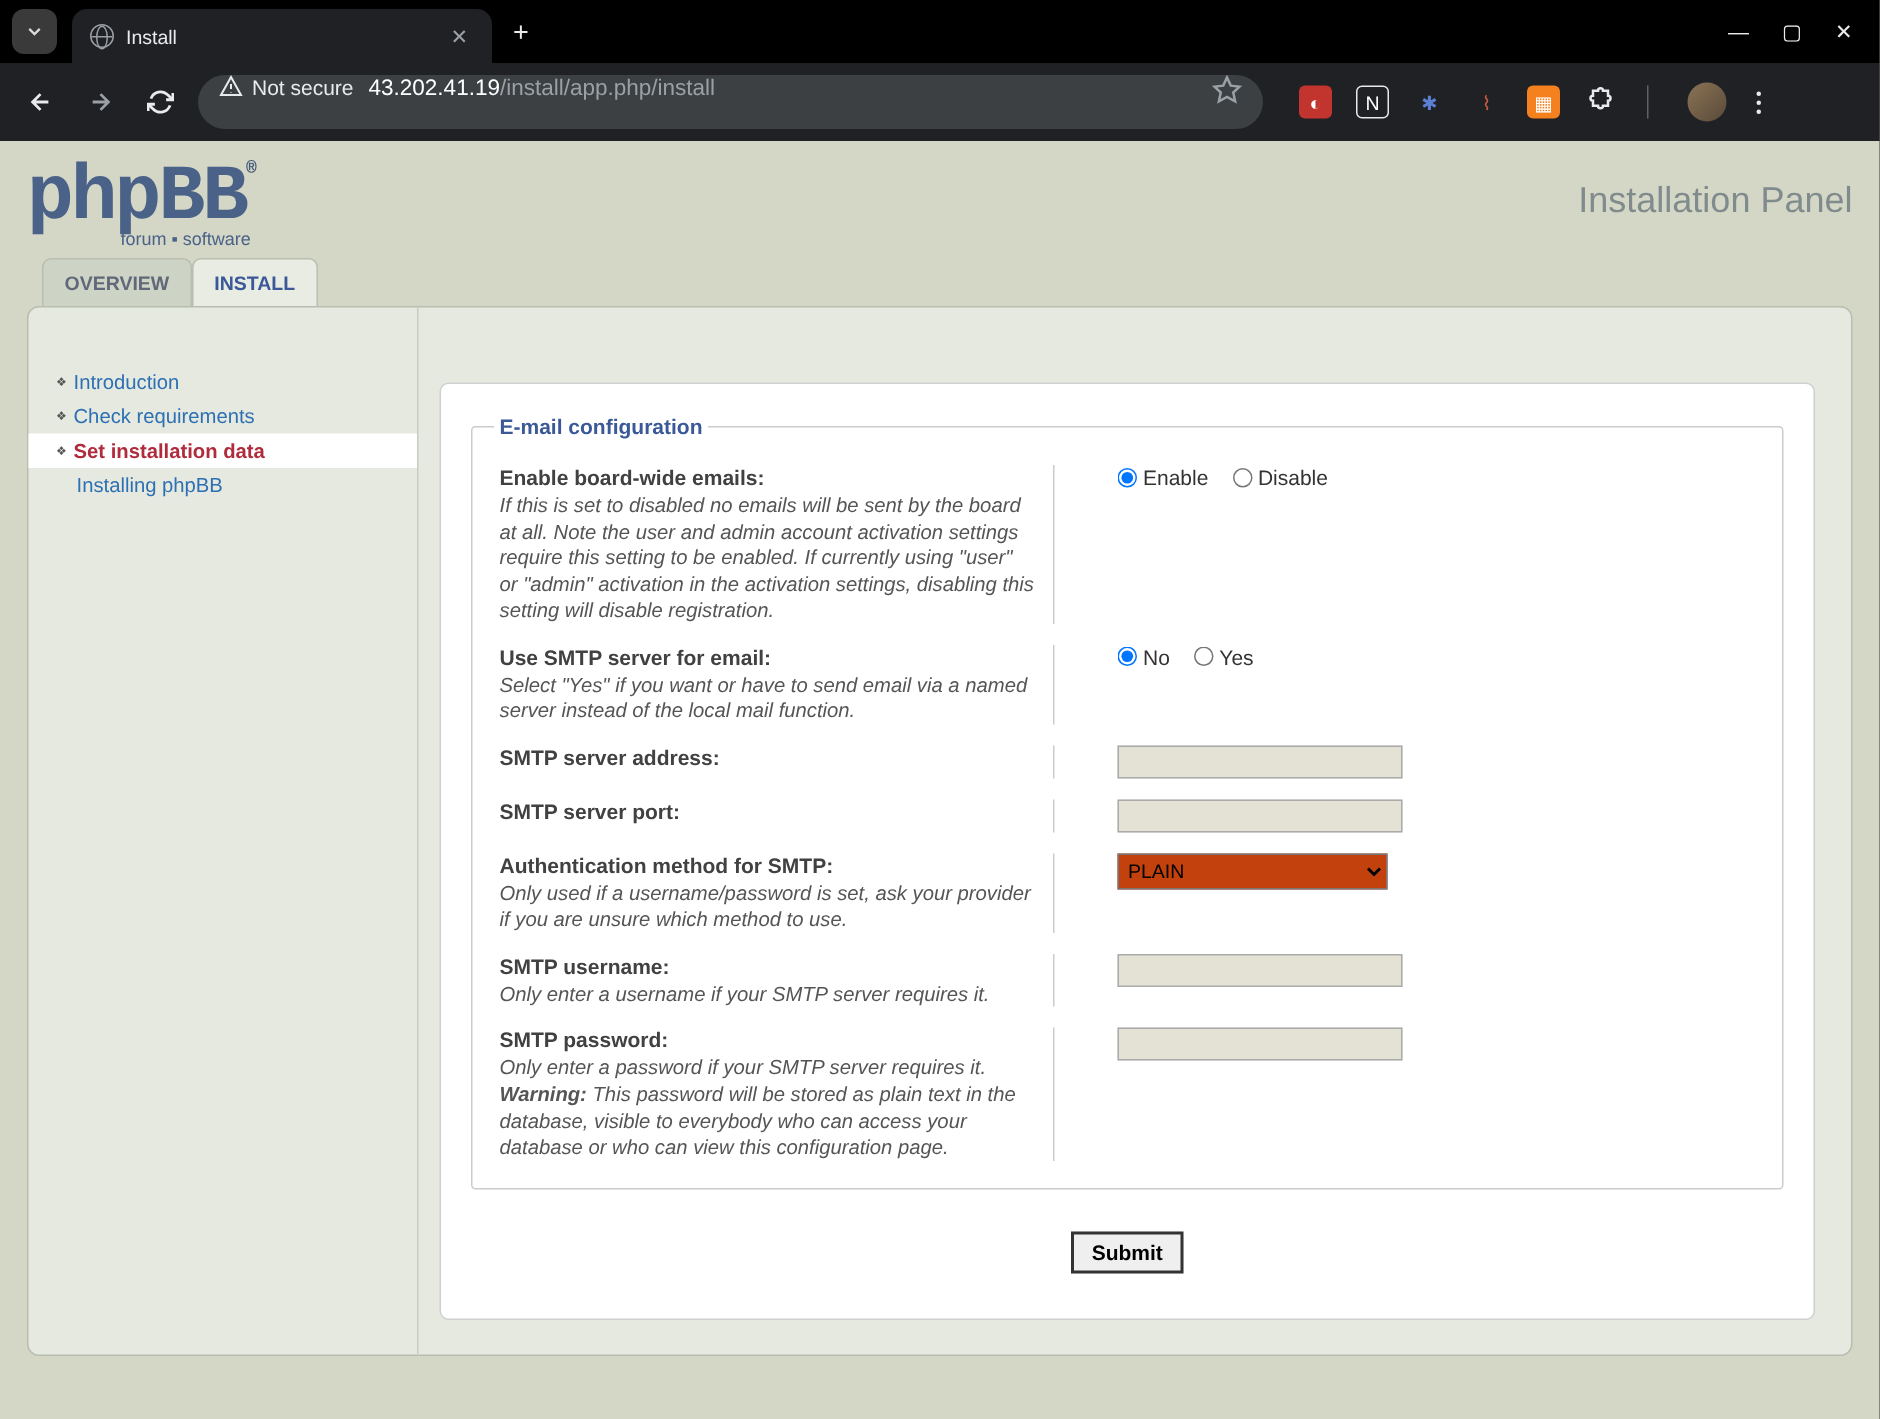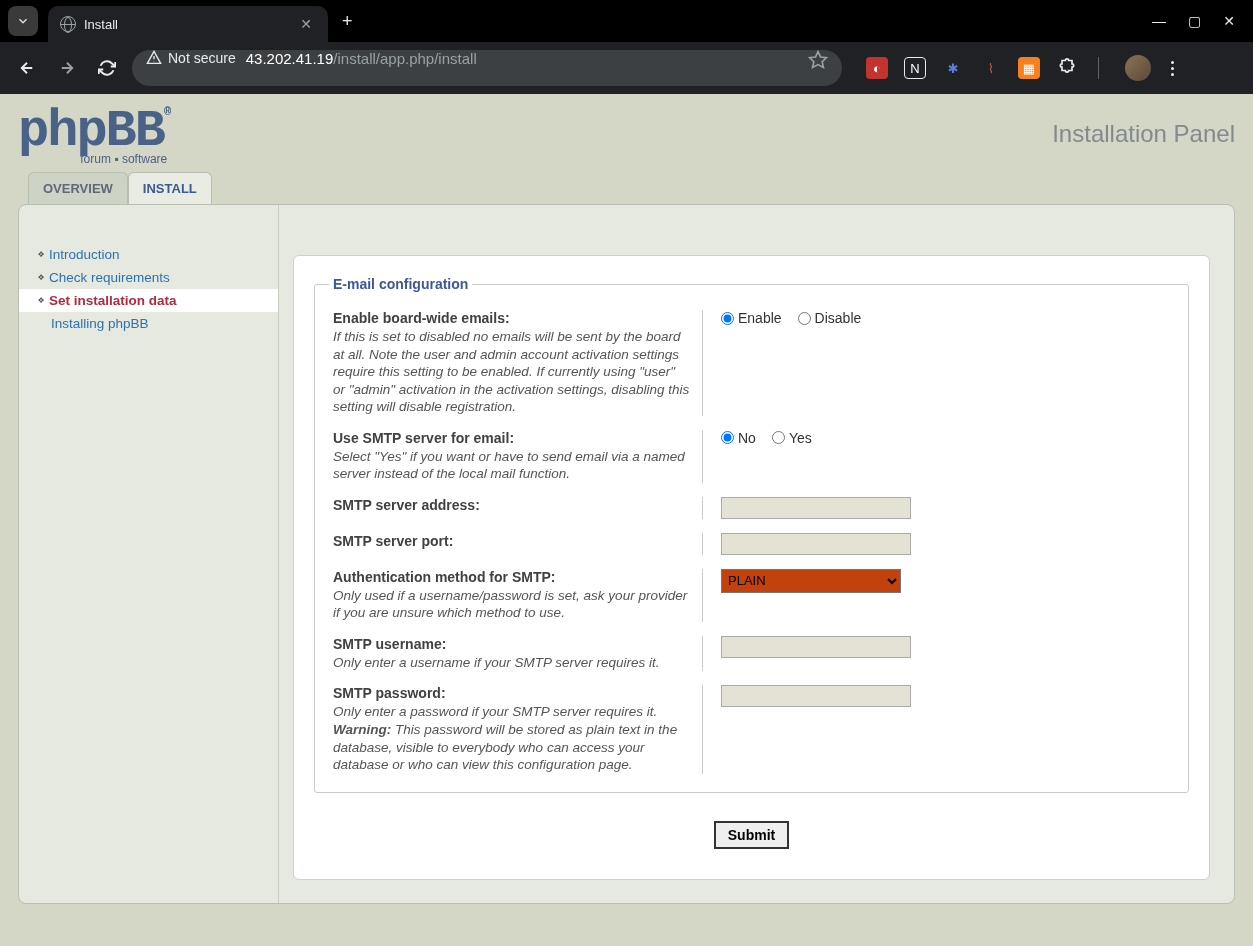--- a/index.html
+++ b/index.html
@@ -194,21 +194,21 @@
   margin-bottom: 2px;
 }
 .form-label .desc {
   color: #555;
   font-style: italic;
   font-size: 13.5px;
   font-family: "Lucida Grande", Arial, sans-serif;
   line-height: 1.3;
 }
 .form-label .desc b { font-weight: bold; font-style: italic; }
-.form-control { flex: 1; padding-top: 0; }
+.form-control { flex: 1; padding-top: 0; margin-left: 24px; }
 .radio-group { display: flex; gap: 6px; align-items: center; font-size: 14px; color: #333; font-family: Arial, sans-serif; }
 .radio-group label { display: flex; align-items: center; gap: 4px; margin-right: 10px; }
 .radio-group input { margin: 0; }
 .text-input {
   width: 190px;
   height: 22px;
   background: #e4e2d5;
   border: 1px solid #aaa;
   padding: 2px 4px;
   font-size: 13px;

